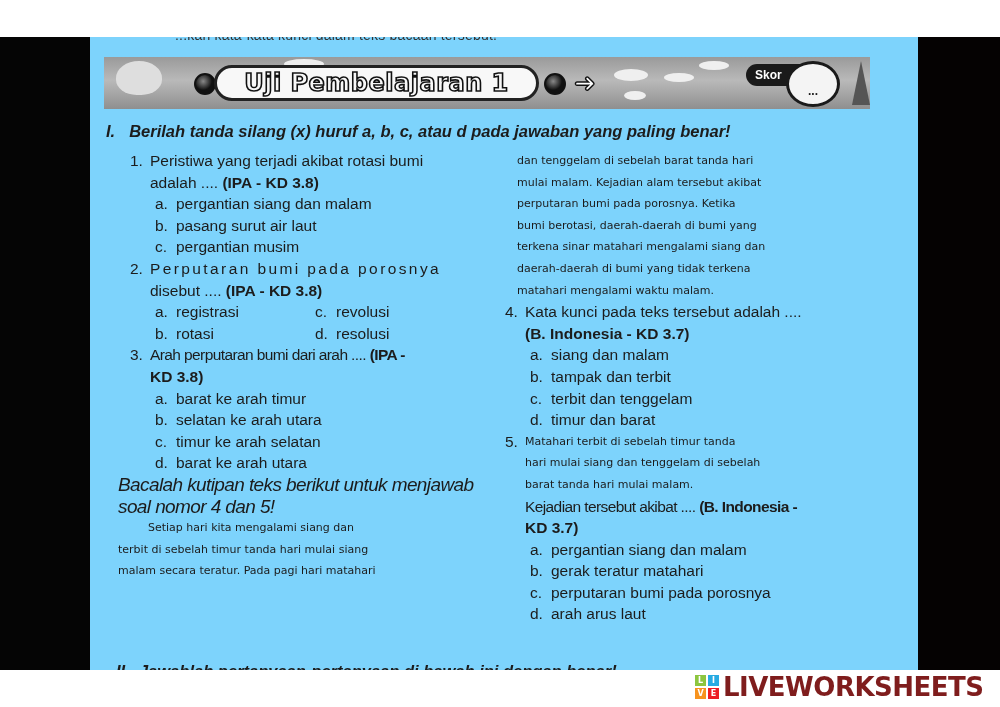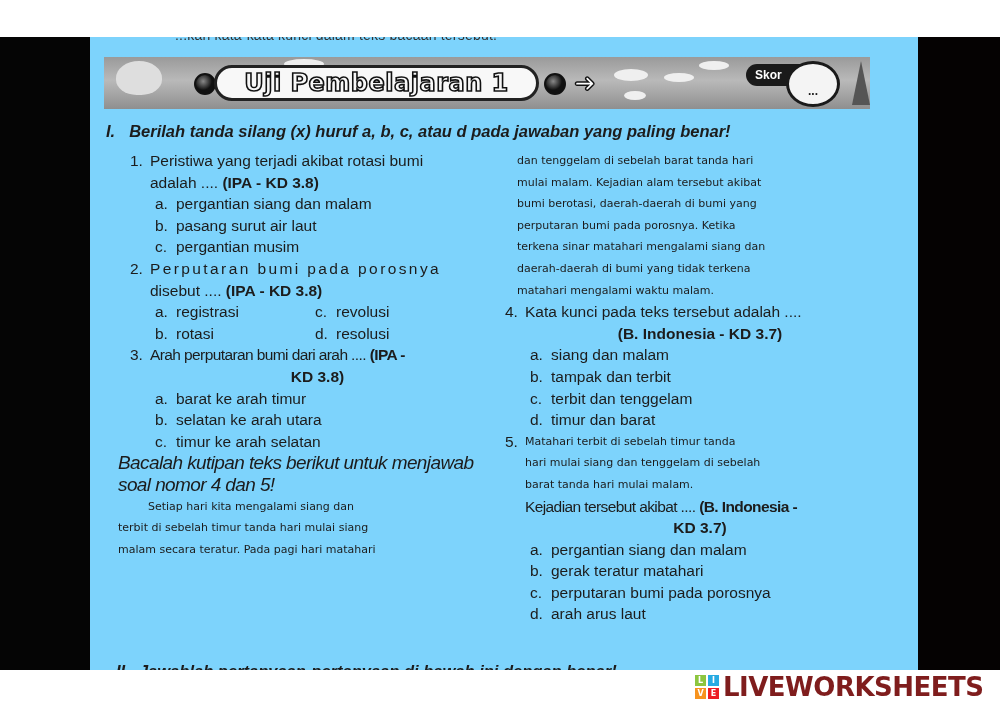--- a/index.html
+++ b/index.html
@@ -66,21 +66,21 @@
       position: absolute; left: 16px; top: 85px; font-size: 16.5px; font-weight: bold; font-style: italic;
       white-space: nowrap;
       text-align: right;
     }
     .instruction .roman { margin-right: 14px; }
     .col { position: absolute; font-size: 15.5px; line-height: 21.6px; }
     .col-left { left: 40px; top: 113px; width: 355px; }
     .col-right { left: 427px; top: 113px; width: 358px; }
     .q { position: relative; padding-left: 20px; }
     .qnum { position: absolute; left: 0; top: 0; }
-    .kd { font-weight: bold; text-align: center; }
+    .kd { font-weight: bold; }
     .opt { padding-left: 5px; white-space: nowrap; }
     .opt .ol { display: inline-block; width: 21px; }
     .opt-grid { display: grid; grid-template-columns: 160px 160px; padding-left: 5px; }
     .opt-grid .ol { display: inline-block; width: 21px; }
     .spaced { letter-spacing: 2.4px; }
     .serif { font-family: "DejaVu Sans", sans-serif; font-size: 11px; }
     .passage-intro { font-style: italic; margin-left: -12px; width: 360px; font-size: 19px; }
     .passage { margin-left: -12px; width: 358px; text-align: justify; }
     .passage .indent { display: inline-block; width: 30px; }
     .condensed { letter-spacing: -0.6px; }
@@ -154,39 +154,40 @@
       </div>
     </div>
 
     <div class="q">
       <span class="qnum">3.</span>
       <div class="condensed"><span>Arah perputaran bumi dari arah ....</span> <span class="kd">(IPA -</span></div>
       <div class="kd">KD 3.8)</div>
       <div class="opt"><span class="ol">a.</span><span>barat ke arah timur</span></div>
       <div class="opt"><span class="ol">b.</span><span>selatan ke arah utara</span></div>
       <div class="opt"><span class="ol">c.</span><span>timur ke arah selatan</span></div>
+      <div class="opt"><span class="ol">d.</span><span>barat ke arah utara</span></div>
     </div>
 
     <div class="passage-intro condensed">
       <div>Bacalah kutipan teks berikut untuk menjawab</div>
       <div>soal nomor 4 dan 5!</div>
     </div>
     <div class="passage serif">
       <div><span class="indent"></span><span>Setiap hari kita mengalami siang dan</span></div>
       <div>terbit di sebelah timur tanda hari mulai siang</div>
       <div>malam secara teratur. Pada pagi hari matahari</div>
     </div>
   </div>
 
   <div class="col col-right">
     <div class="passage serif" style="margin-left:0;">
       <div>dan tenggelam di sebelah barat tanda hari</div>
       <div>mulai malam. Kejadian alam tersebut akibat</div>
+      <div>perputaran bumi pada porosnya. Ketika</div>
       <div>bumi berotasi, daerah-daerah di bumi yang</div>
-      <div>perputaran bumi pada porosnya. Ketika</div>
       <div>terkena sinar matahari mengalami siang dan</div>
       <div>daerah-daerah di bumi yang tidak terkena</div>
       <div>matahari mengalami waktu malam.</div>
     </div>
 
     <div class="q" style="margin-left:-12px;">
       <span class="qnum">4.</span>
       <div>Kata kunci pada teks tersebut adalah ....</div>
       <div class="kd">(B. Indonesia - KD 3.7)</div>
       <div class="opt"><span class="ol">a.</span><span>siang dan malam</span></div>

